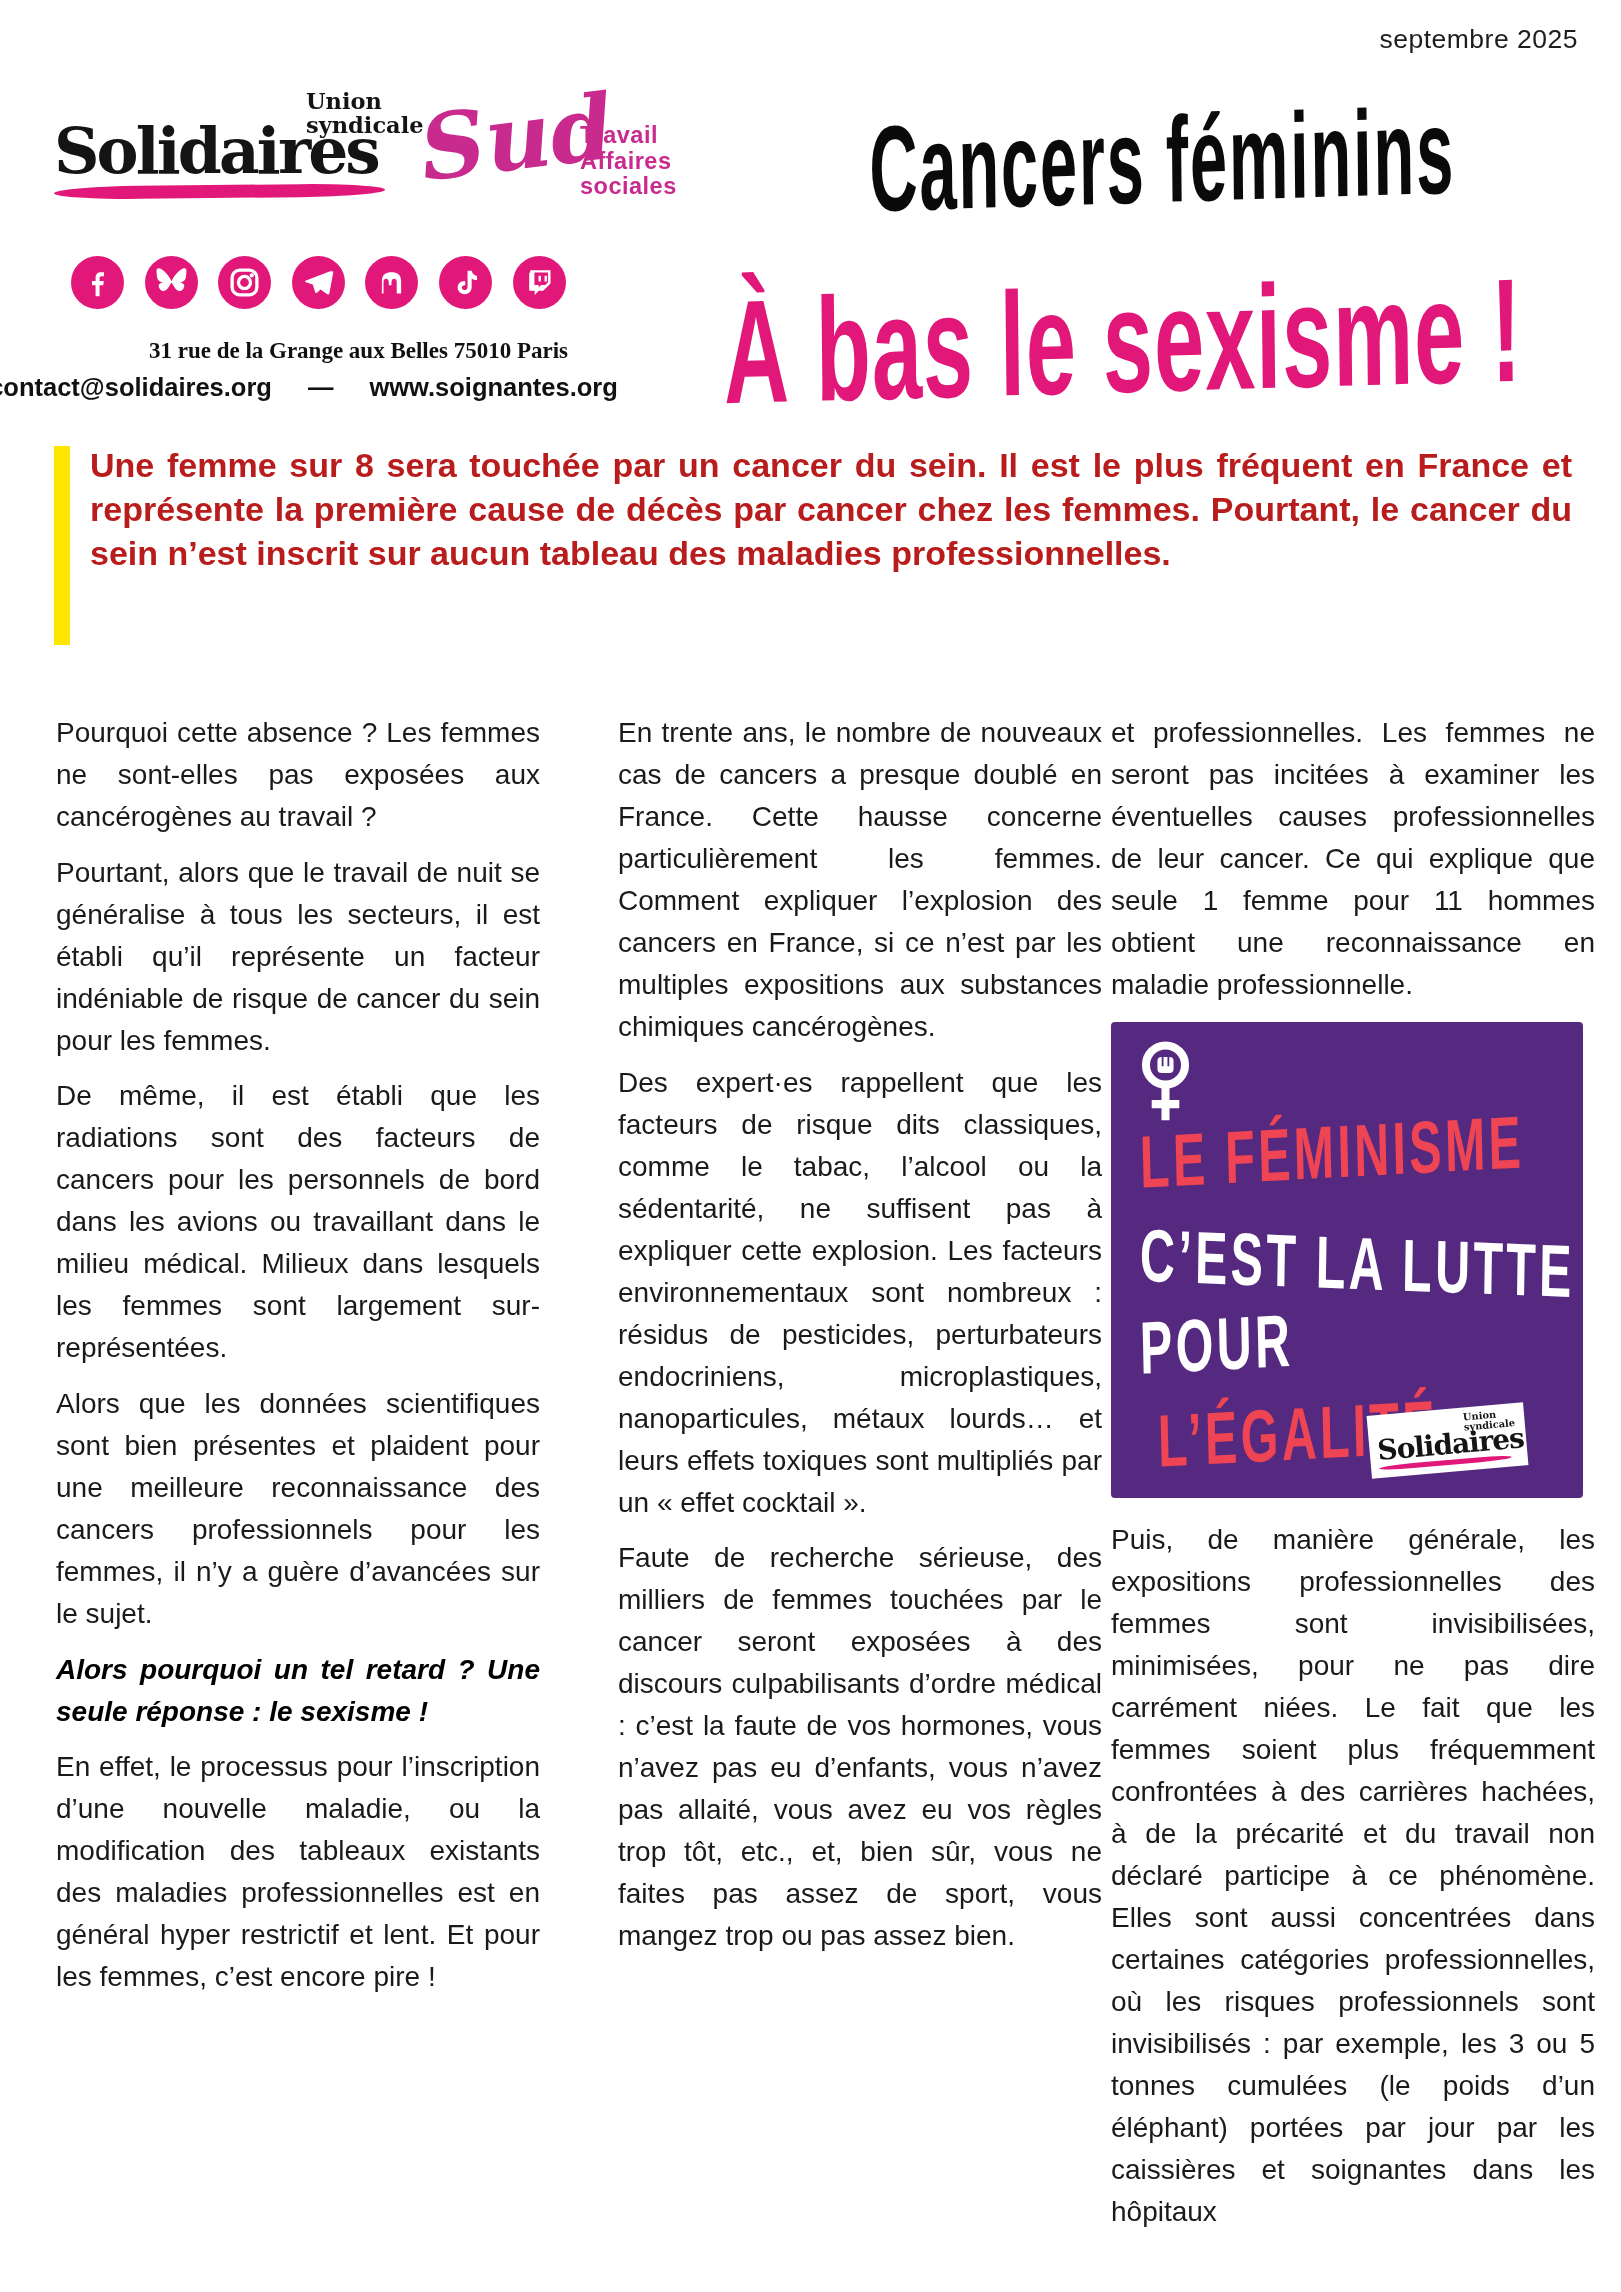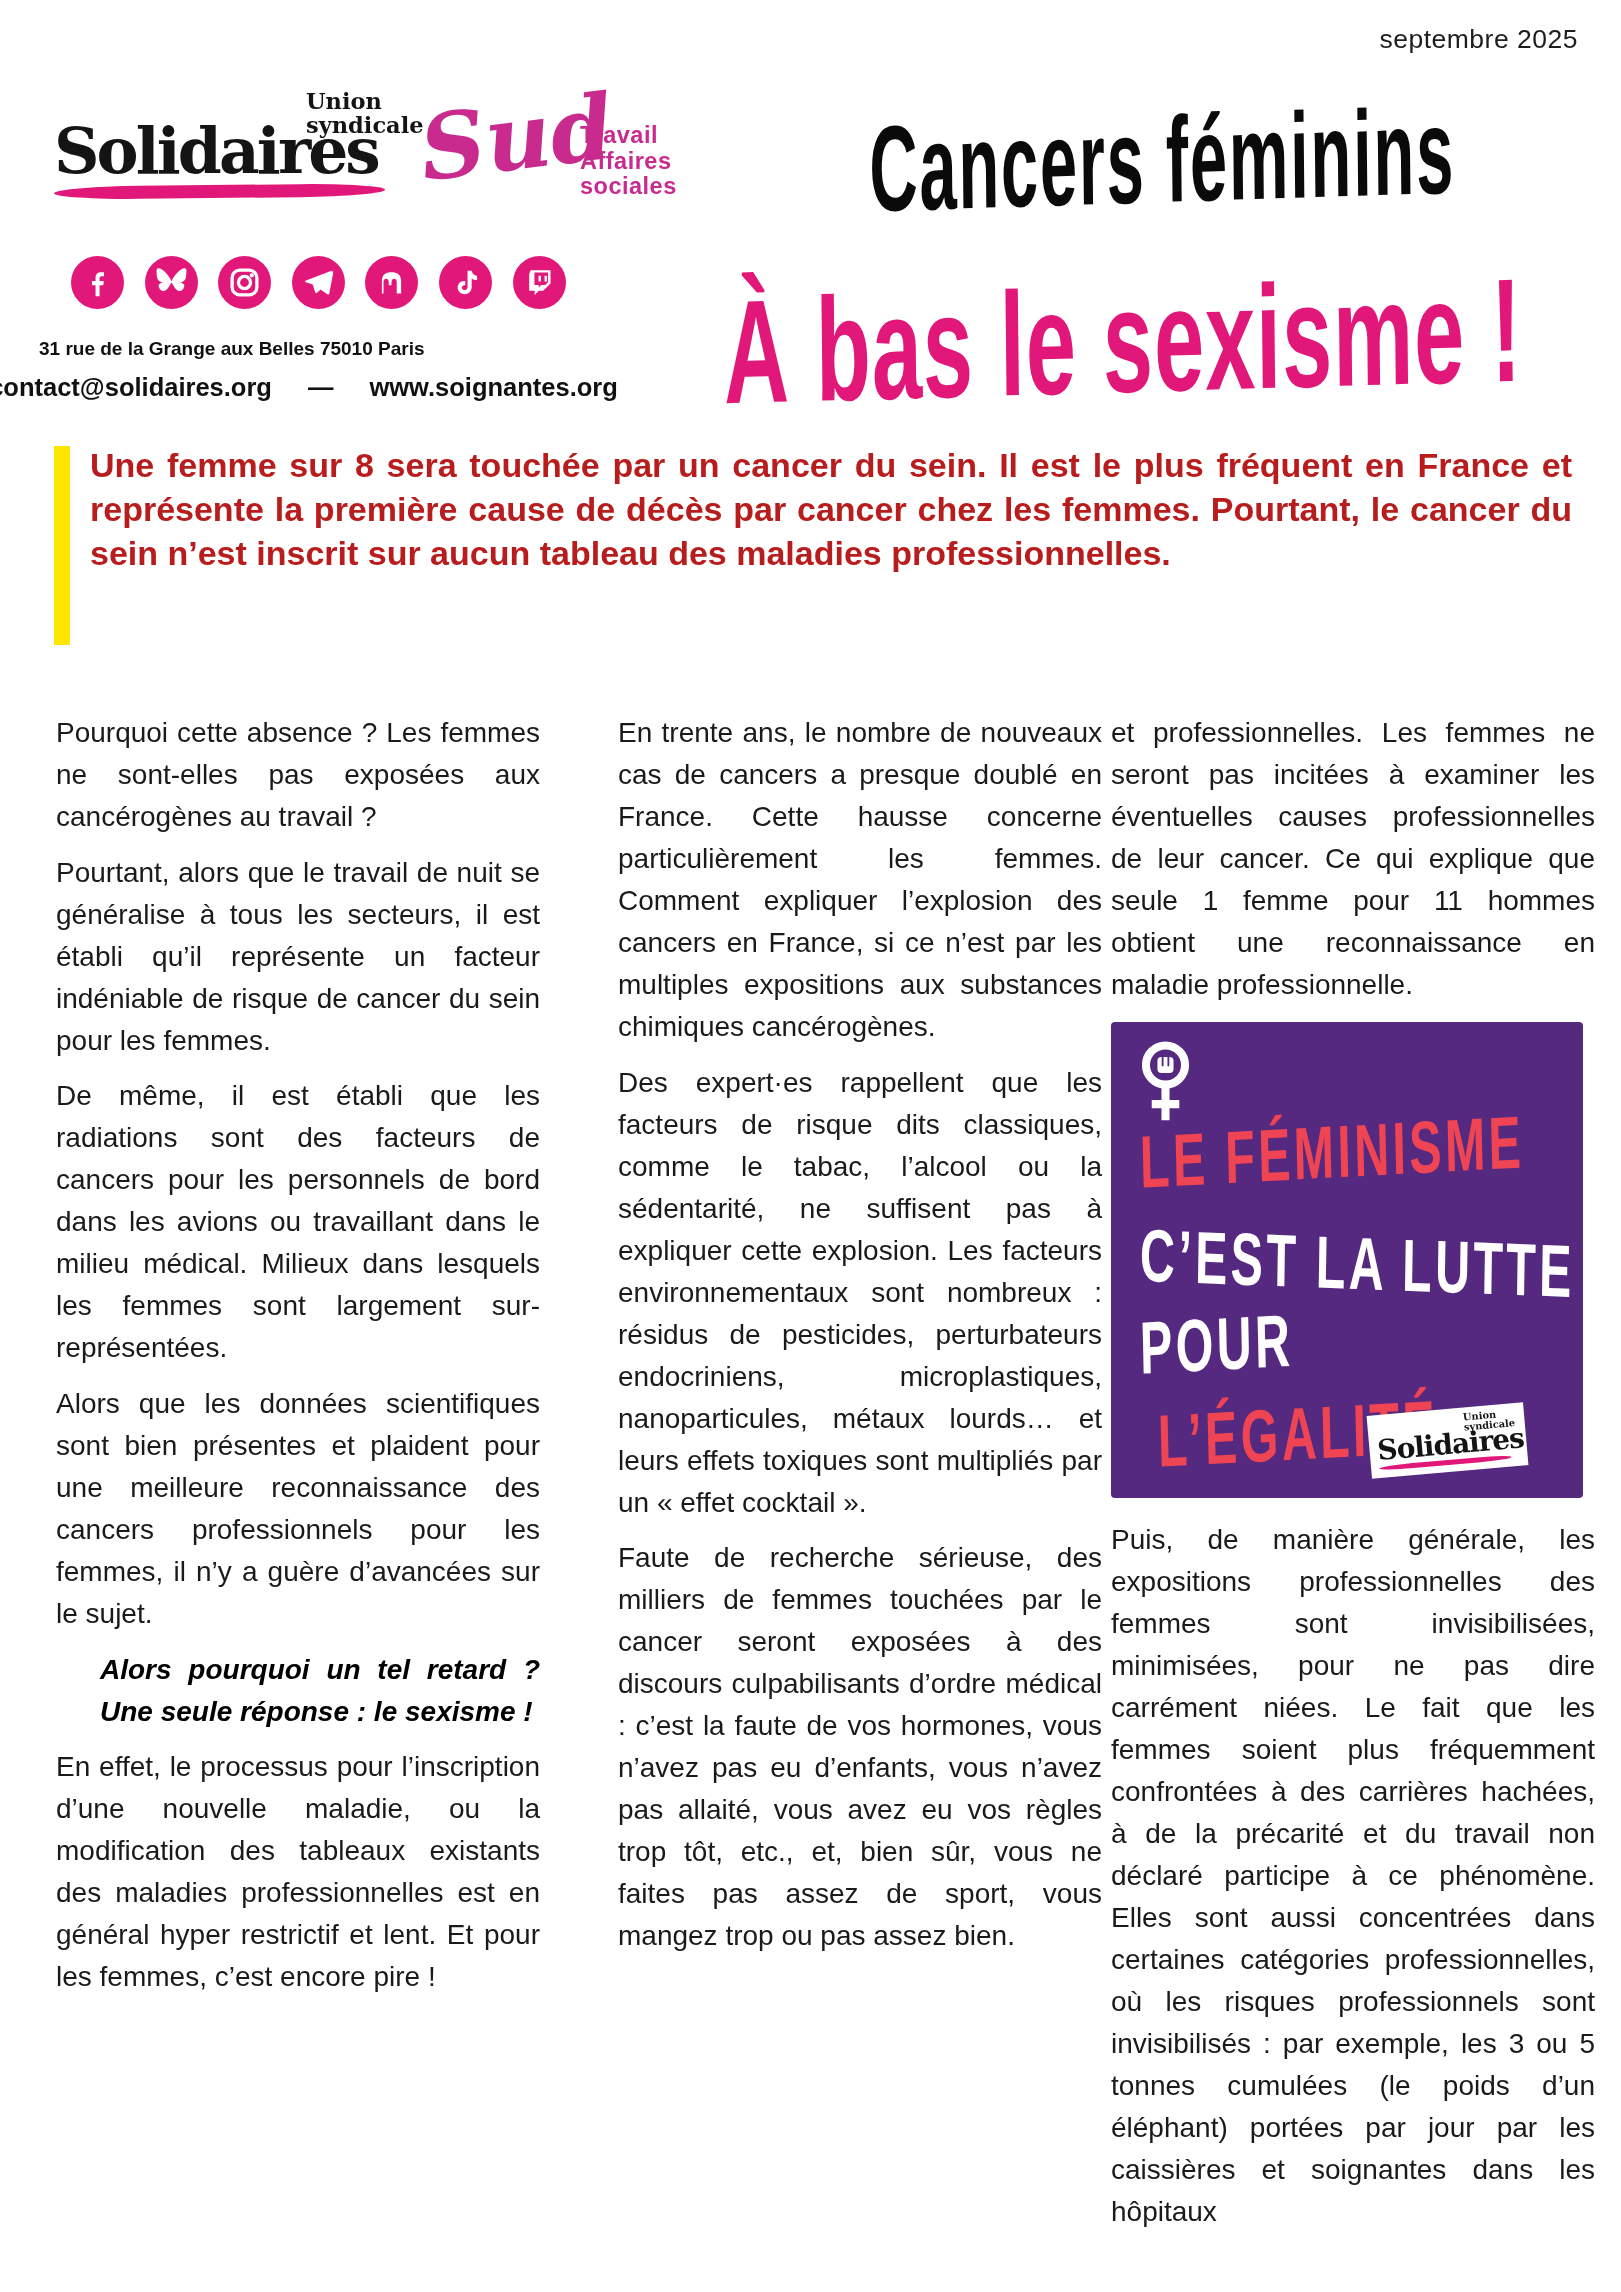--- a/index.html
+++ b/index.html
@@ -17,40 +17,40 @@
   .union{position:absolute;left:252px;top:-3.9px;font-family:"DejaVu Serif","Liberation Serif",serif;
     font-weight:700;font-size:22.5px;line-height:23.5px;color:#141414;}
   .sud-word{position:absolute;left:420px;top:84px;font-family:"DejaVu Serif","Liberation Serif",serif;
     font-style:italic;font-weight:700;font-size:90px;color:#c92a8e;transform:rotate(-7deg);}
   .sud-tags{position:absolute;left:580px;top:123px;font-weight:700;font-size:23.5px;line-height:25.5px;
     color:#c92a8e;letter-spacing:0.5px;}
   .icons{position:absolute;left:71px;top:256px;display:flex;gap:20.6px;}
   .icon{width:53px;height:53px;border-radius:50%;background:#e1187a;display:flex;
     align-items:center;justify-content:center;}
   .icon svg{width:33px;height:33px;display:block;}
-  .addr1{position:absolute;left:39px;top:338px;width:529px;text-align:left;
-    font-weight:700;font-size:19px;color:#111;}
+  .addr1{position:absolute;left:39px;top:338px;width:529px;text-align:right;
+    font-weight:700;font-size:23px;color:#111;font-family:Liberation Serif, serif;}
   .addr2{position:absolute;left:39px;top:373px;width:529px;display:flex;
     justify-content:center;gap:36px;font-weight:700;font-size:25.5px;color:#111;}
   
   .title-black{position:absolute;left:745px;top:90px;width:833px;text-align:center;
     font-size:76px;font-weight:800;color:#0a0a0a;white-space:nowrap;letter-spacing:2px;
     transform:scale(.88,1.6) rotate(-1deg);transform-origin:center top;}
   .title-pink{position:absolute;left:686px;top:257px;width:872px;text-align:center;
     font-size:98px;font-weight:800;color:#e1187a;white-space:nowrap;letter-spacing:1px;
     transform:scale(.92,1.5) rotate(-1deg);transform-origin:center top;}
   
   .intro-bar{position:absolute;left:54px;top:446px;width:15.7px;height:199px;background:#ffe500;}
   .intro{position:absolute;left:90px;top:443px;width:1482px;font-size:34px;line-height:44px;
     font-weight:700;text-align:justify;color:#b91c1c;}
   
   .col{position:absolute;top:712px;width:484px;font-size:28px;line-height:42px;
     text-align:justify;color:#1a1a1a;}
   .col p{margin:0 0 13.7px 0;}
-  .col .subhead{font-weight:700;font-style:italic;color:#000;margin-left:44px;}
+  .col .subhead{font-weight:700;font-style:italic;color:#000;}
   .c1{left:56px;} .c2{left:585px;margin-left:33px;} .c3{left:1083px;margin-left:28px;}
   
   .poster{position:relative;width:472px;height:476px;background:#55297f;border-radius:3.9px;
     margin:15.7px 0 21.6px 0;overflow:hidden;}
   .venus{position:absolute;left:19.6px;top:13.7px;}
   .poster-lines{position:absolute;left:29px;top:94px;right:13.7px;}
   .pline{display:inline-block;font-weight:800;font-size:57px;line-height:93px;white-space:nowrap;
     letter-spacing:3.9px;transform:scale(.85,1.3);transform-origin:left center;}
   .pl-red{color:#ef4454;} .pl-white{color:#ffffff;}
   .rot-a{transform:scale(.85,1.3) rotate(-2deg);}

